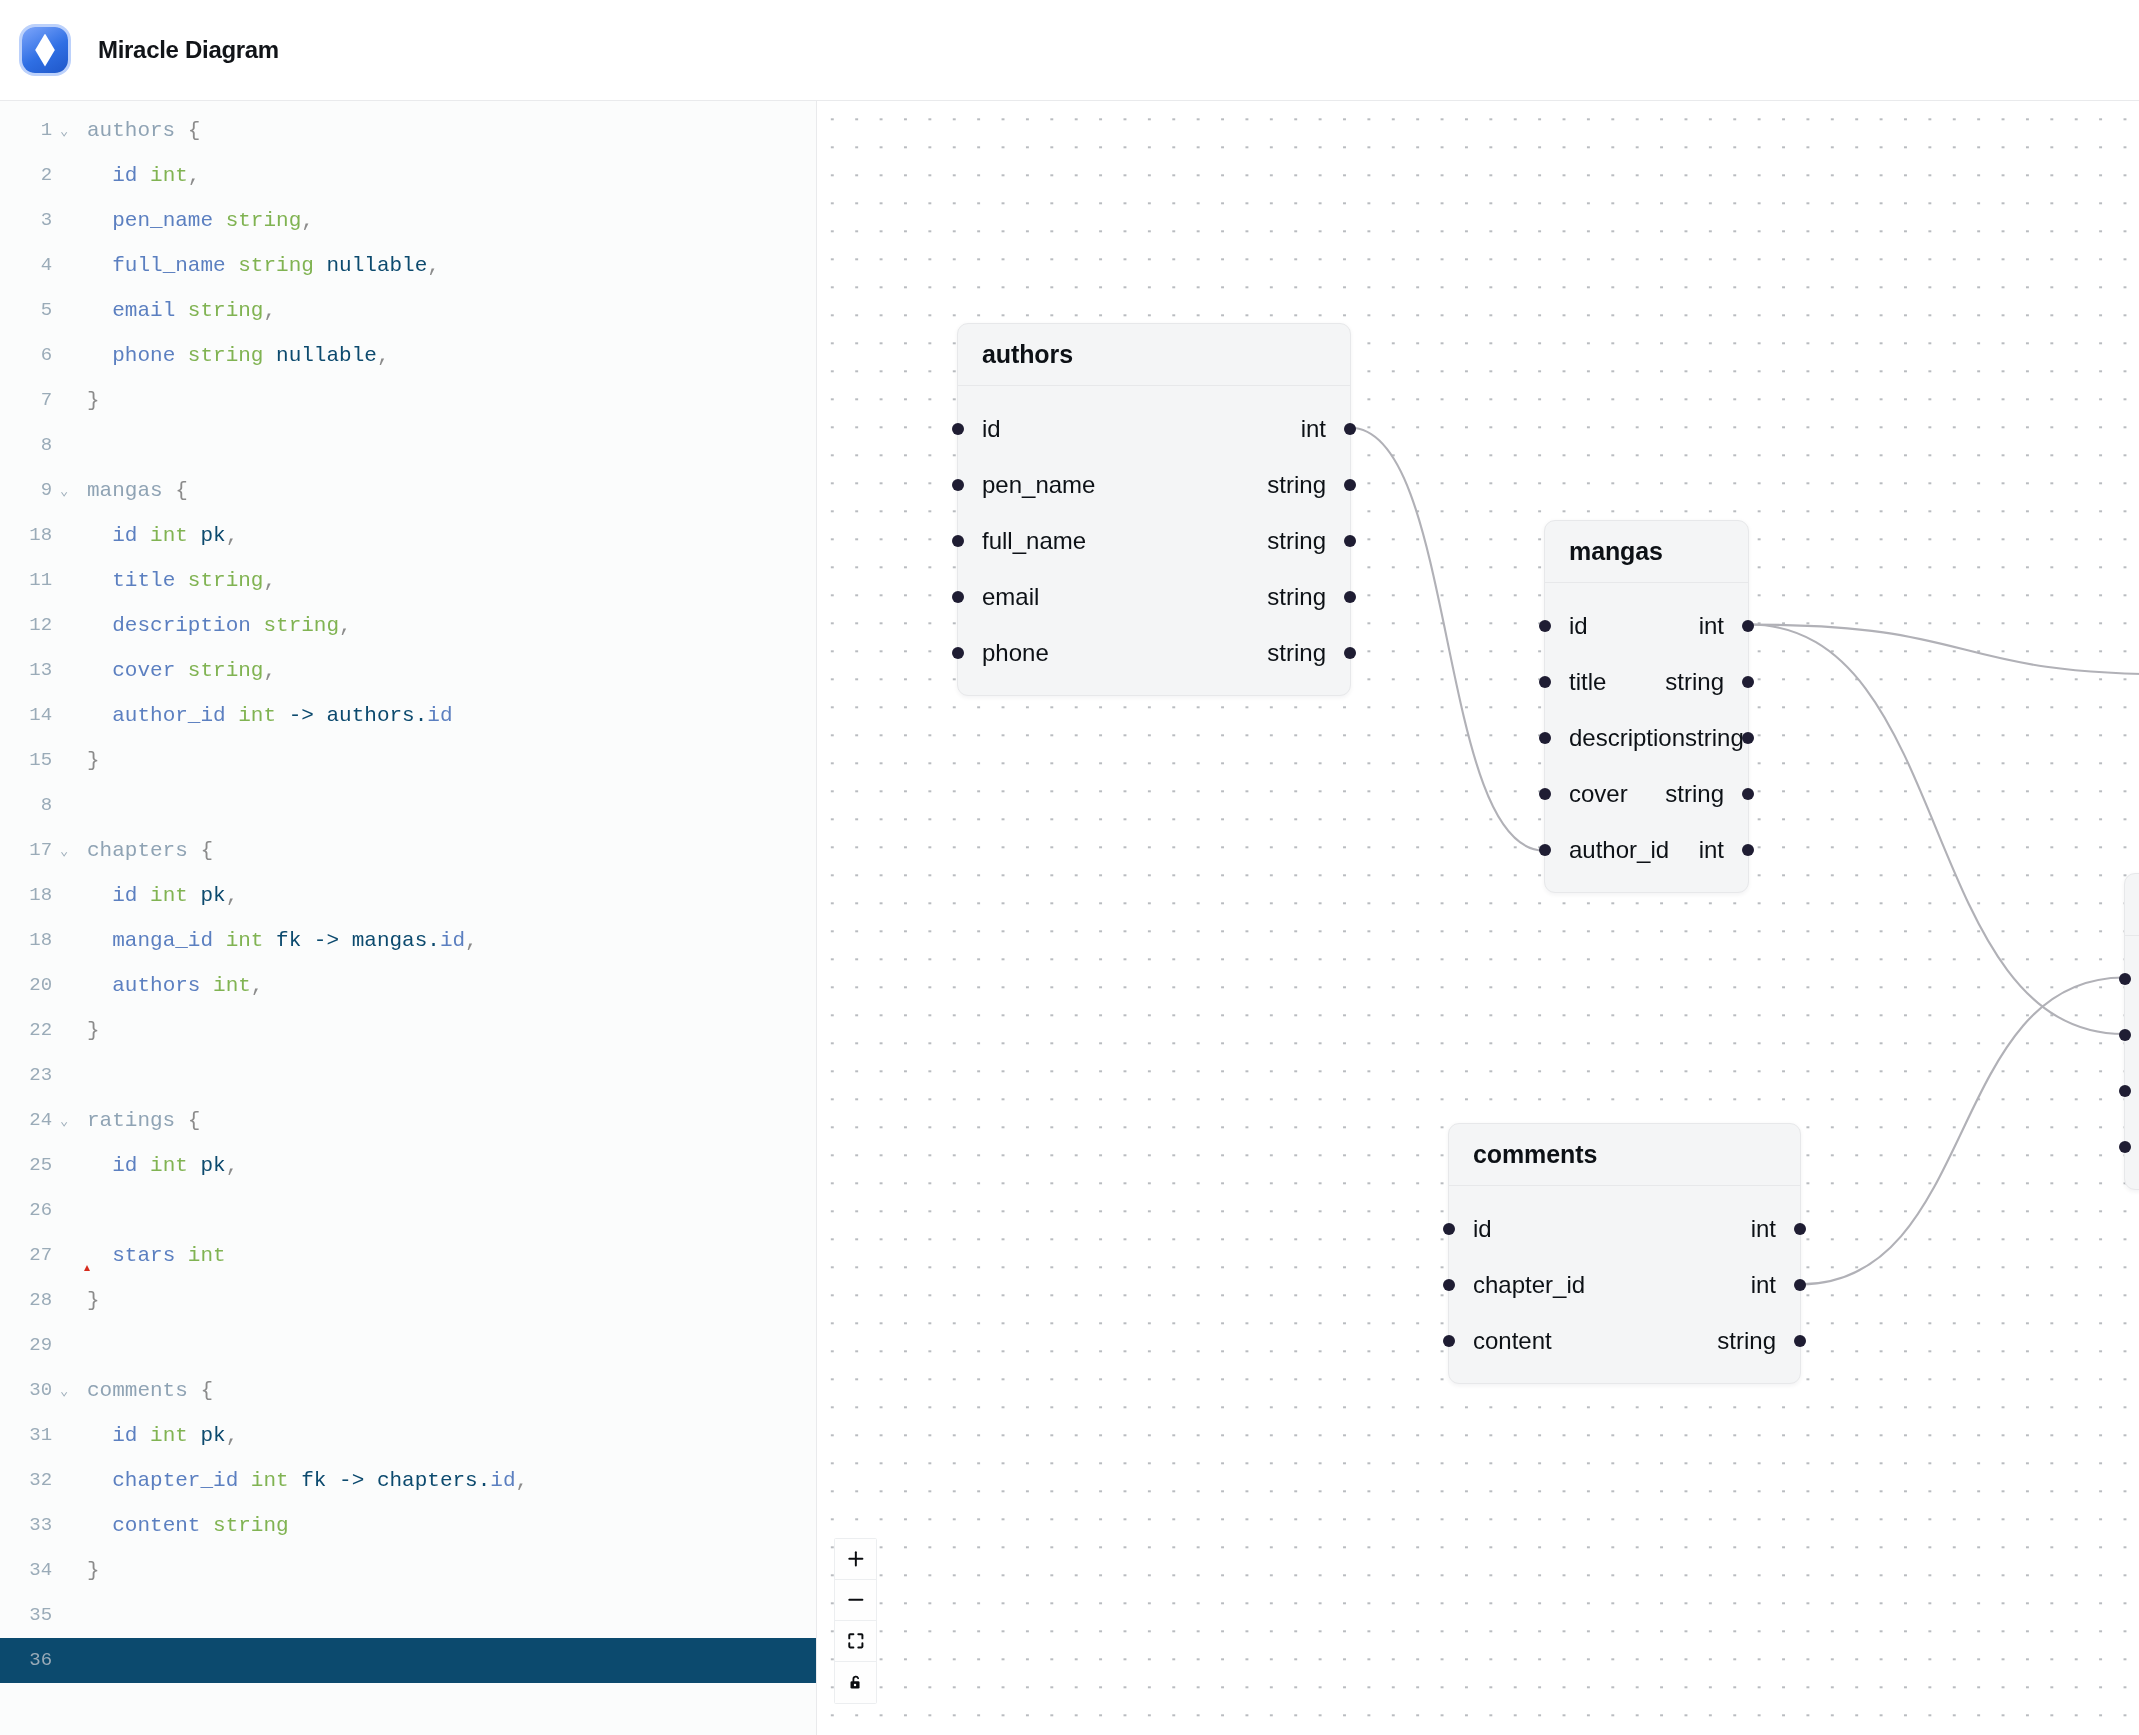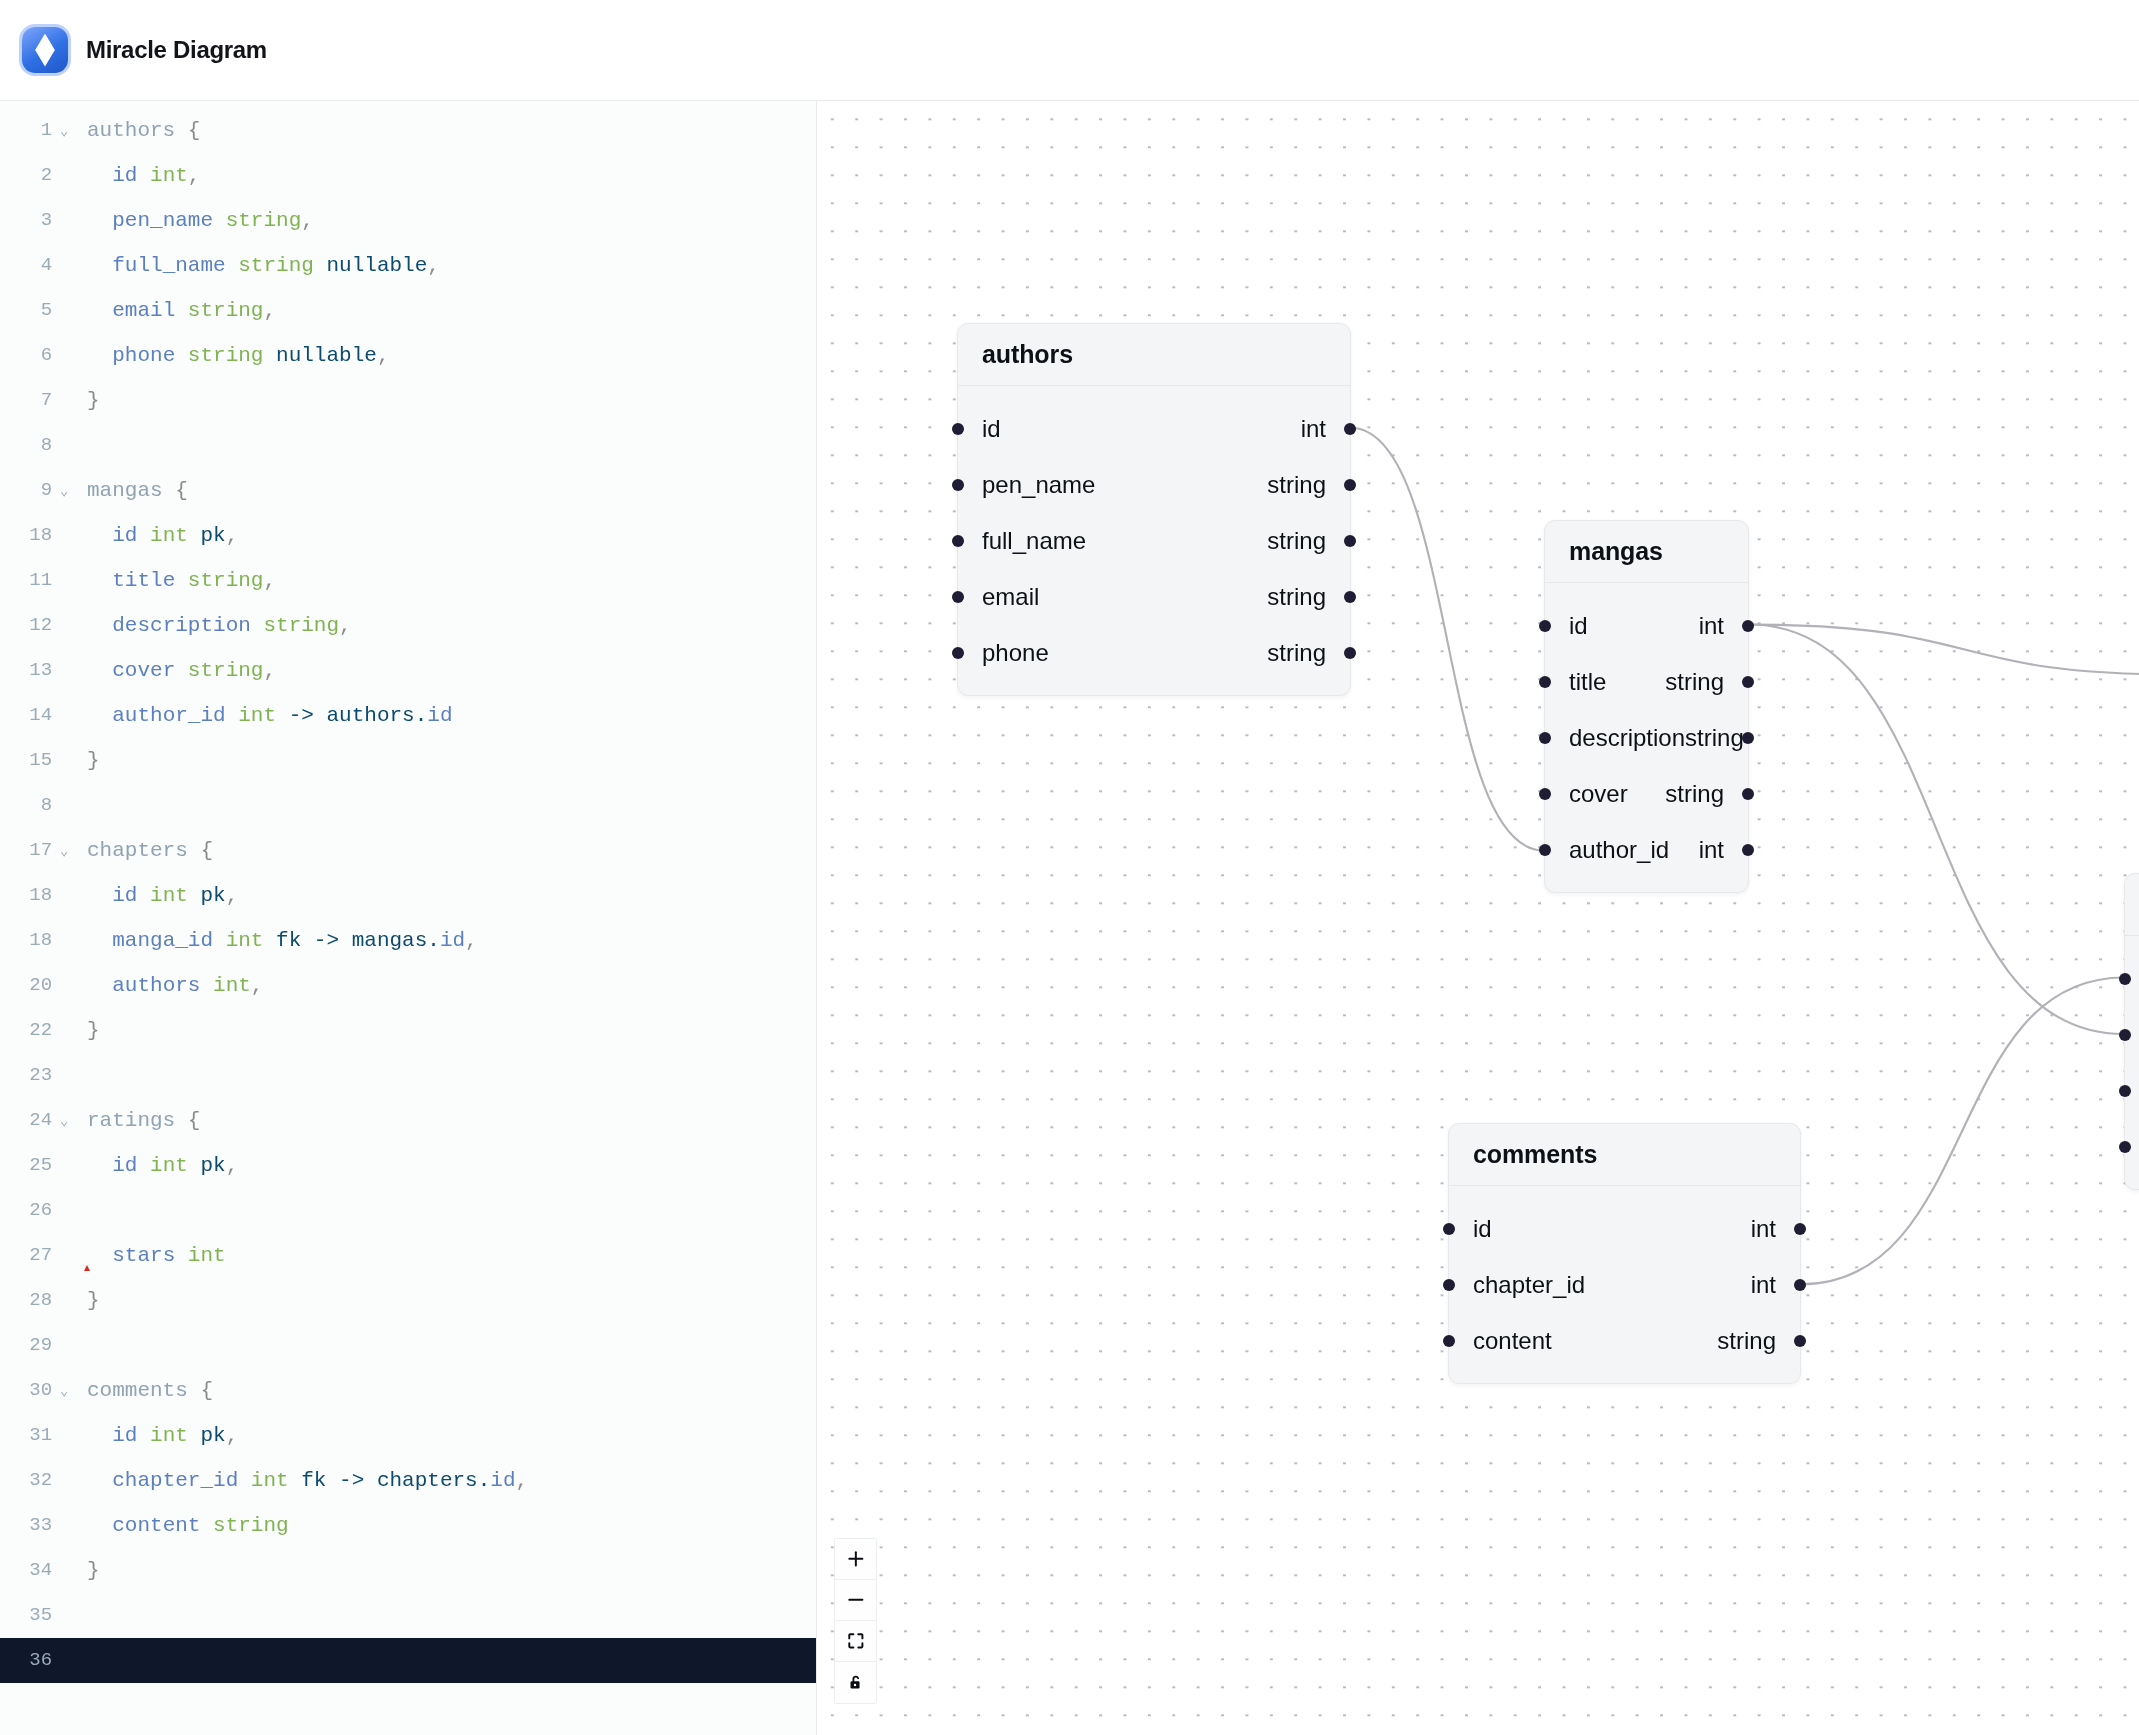--- a/index.html
+++ b/index.html
@@ -18,21 +18,21 @@
   
   .topbar {
     position: absolute; top: 0; left: 0;
     width: 2660px; height: 101px;
     background: #ffffff;
     border-bottom: 1.3px solid #e9eaec;
     display: flex; align-items: center; justify-content: space-between;
     padding: 0 24px 0 22px;
     z-index: 40;
   }
-  .brand { display: flex; align-items: center; gap: 18px; }
+  .brand { display: flex; align-items: center; gap: 30px; }
   .logo-mark {
     width: 46px; height: 46px; border-radius: 13px;
     background: linear-gradient(150deg,#7ea6fb 0%, #2f6fe4 55%, #1f57c9 100%);
     box-shadow: 0 0 0 3px #bcd1fb;
     display: flex; align-items: center; justify-content: center;
     flex: none;
   }
   .logo-lens {
     width: 19.7px; height: 33px; background: #ffffff;
     border-radius: 50% / 30%;
@@ -61,21 +61,21 @@
 
   
   .code-lines {
     position: relative;
     padding-top: 6.8px;
     font-family: "Liberation Mono", "DejaVu Sans Mono", monospace;
     font-size: 21px;
     line-height: 45px;
   }
   .cline { position: relative; display: flex; height: 45px; align-items: center; white-space: pre; }
-  .cline.active { background: #0f172a; }
+  .cline.active { background: #0c4a6e; }
   .gutter {
     width: 53px; flex: none; text-align: right;
     color: #9aabb8; padding-right: 0.9px;
     font-size: 19px;
   }
   .fold {
     width: 22px; flex: none; text-align: center;
     color: #9aabb8; font-size: 13.7px; line-height: 1;
     padding-top: 3.4px;
   }

